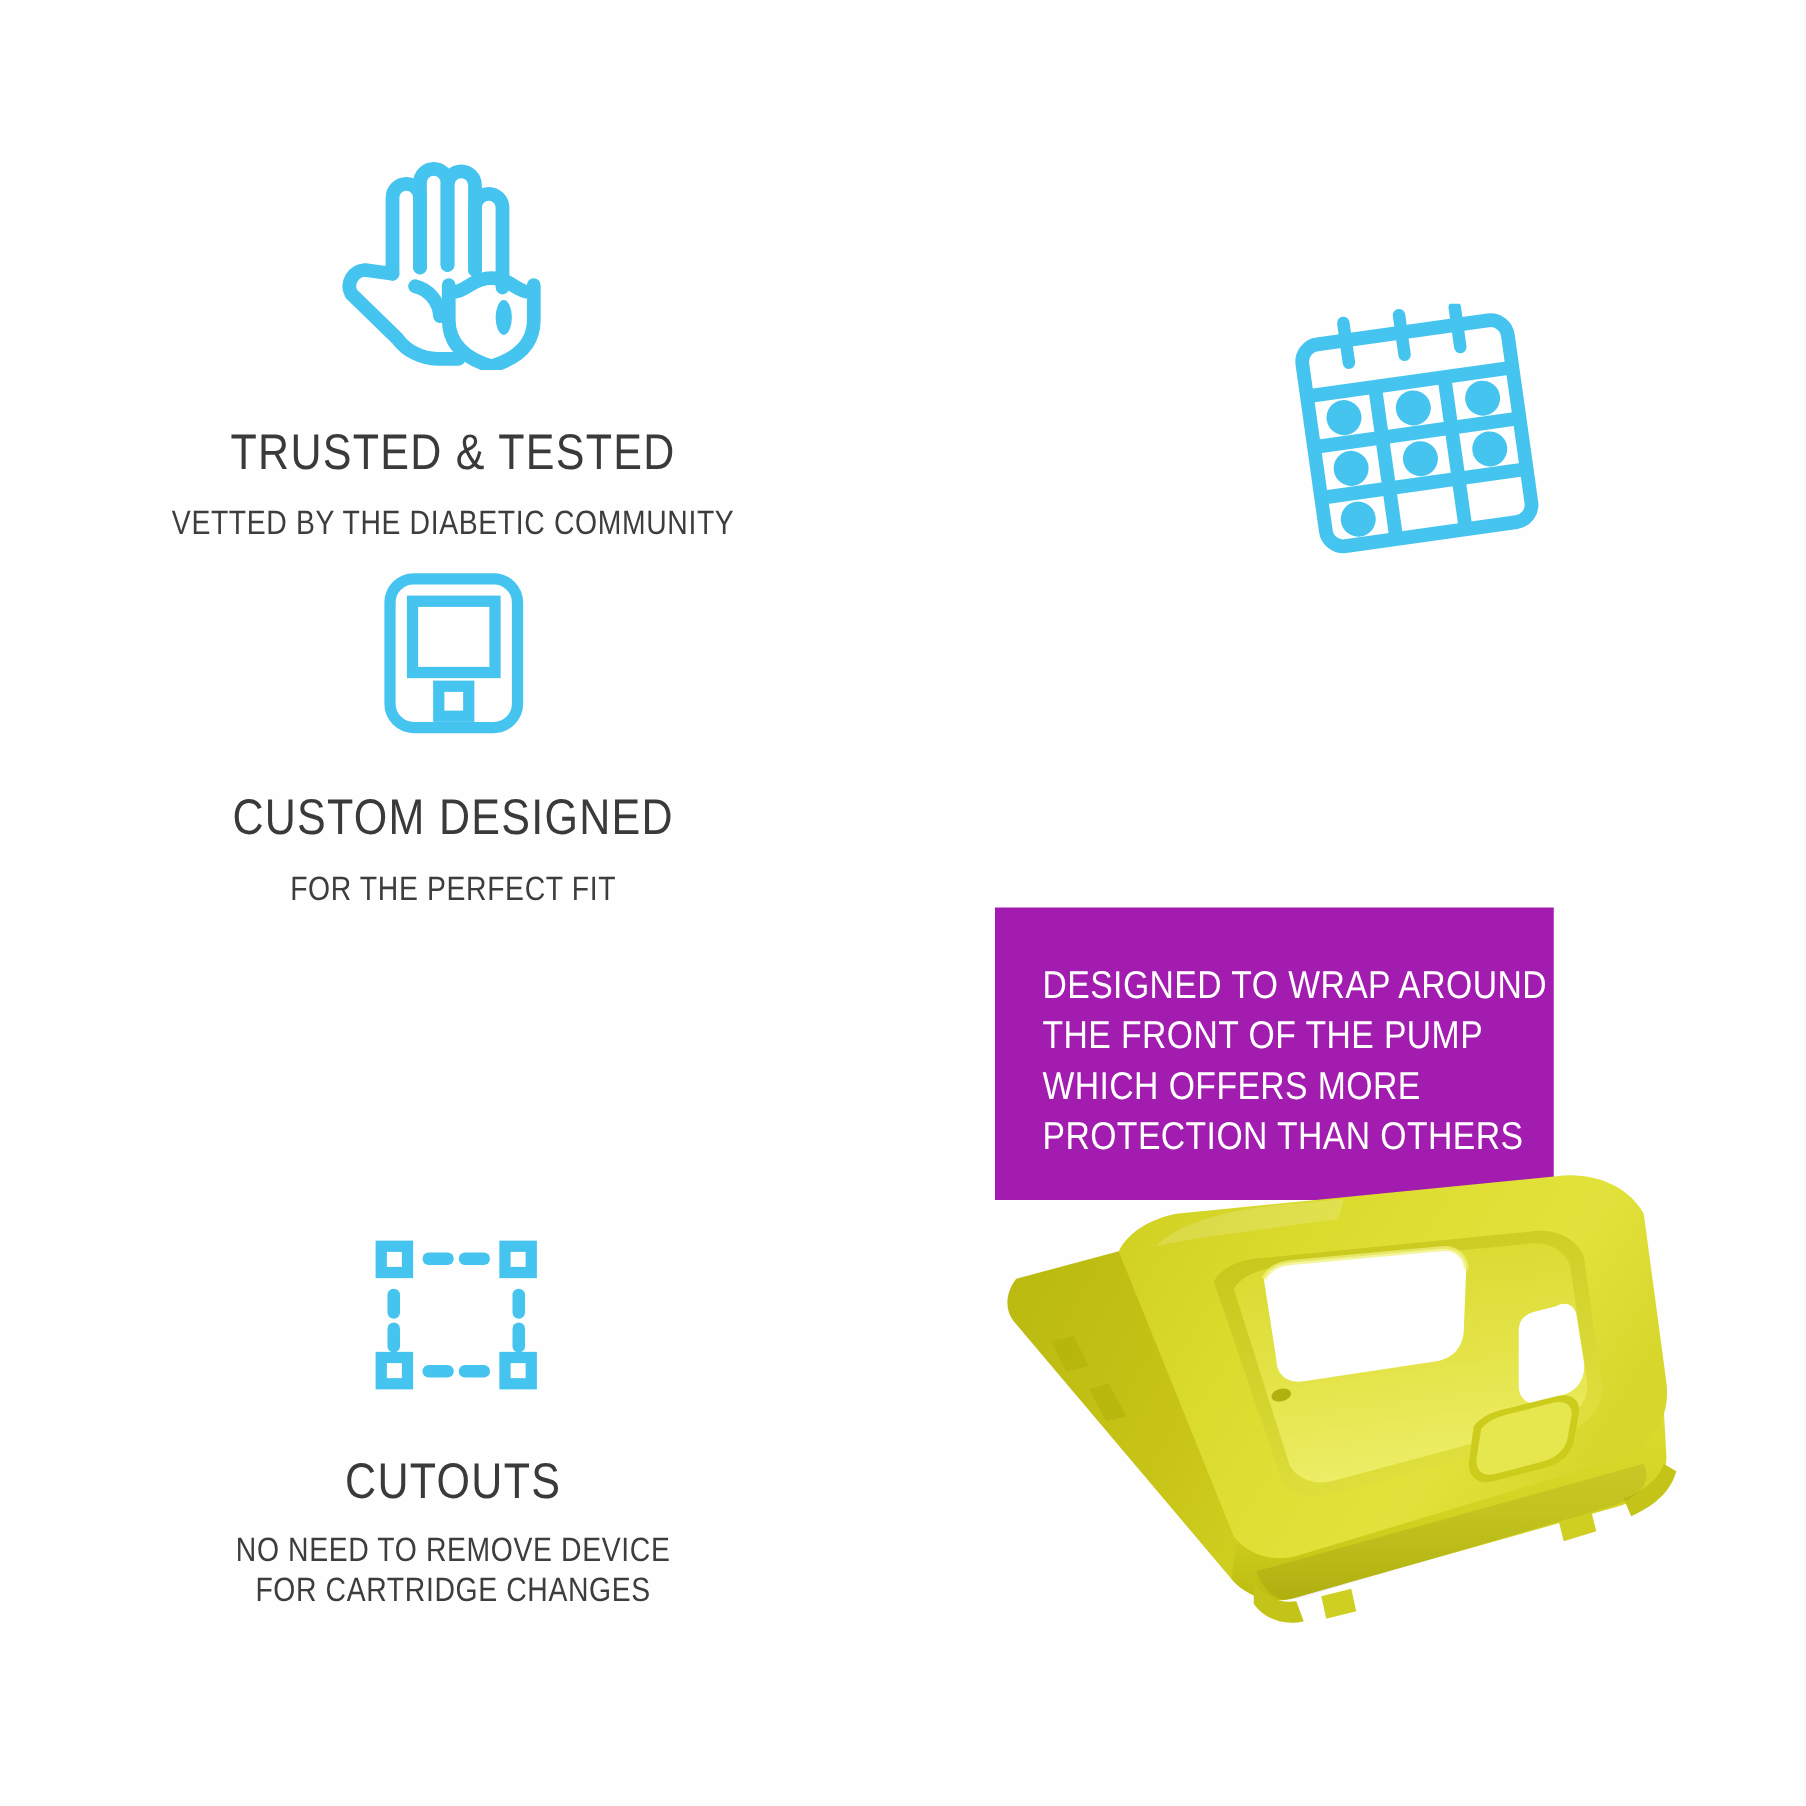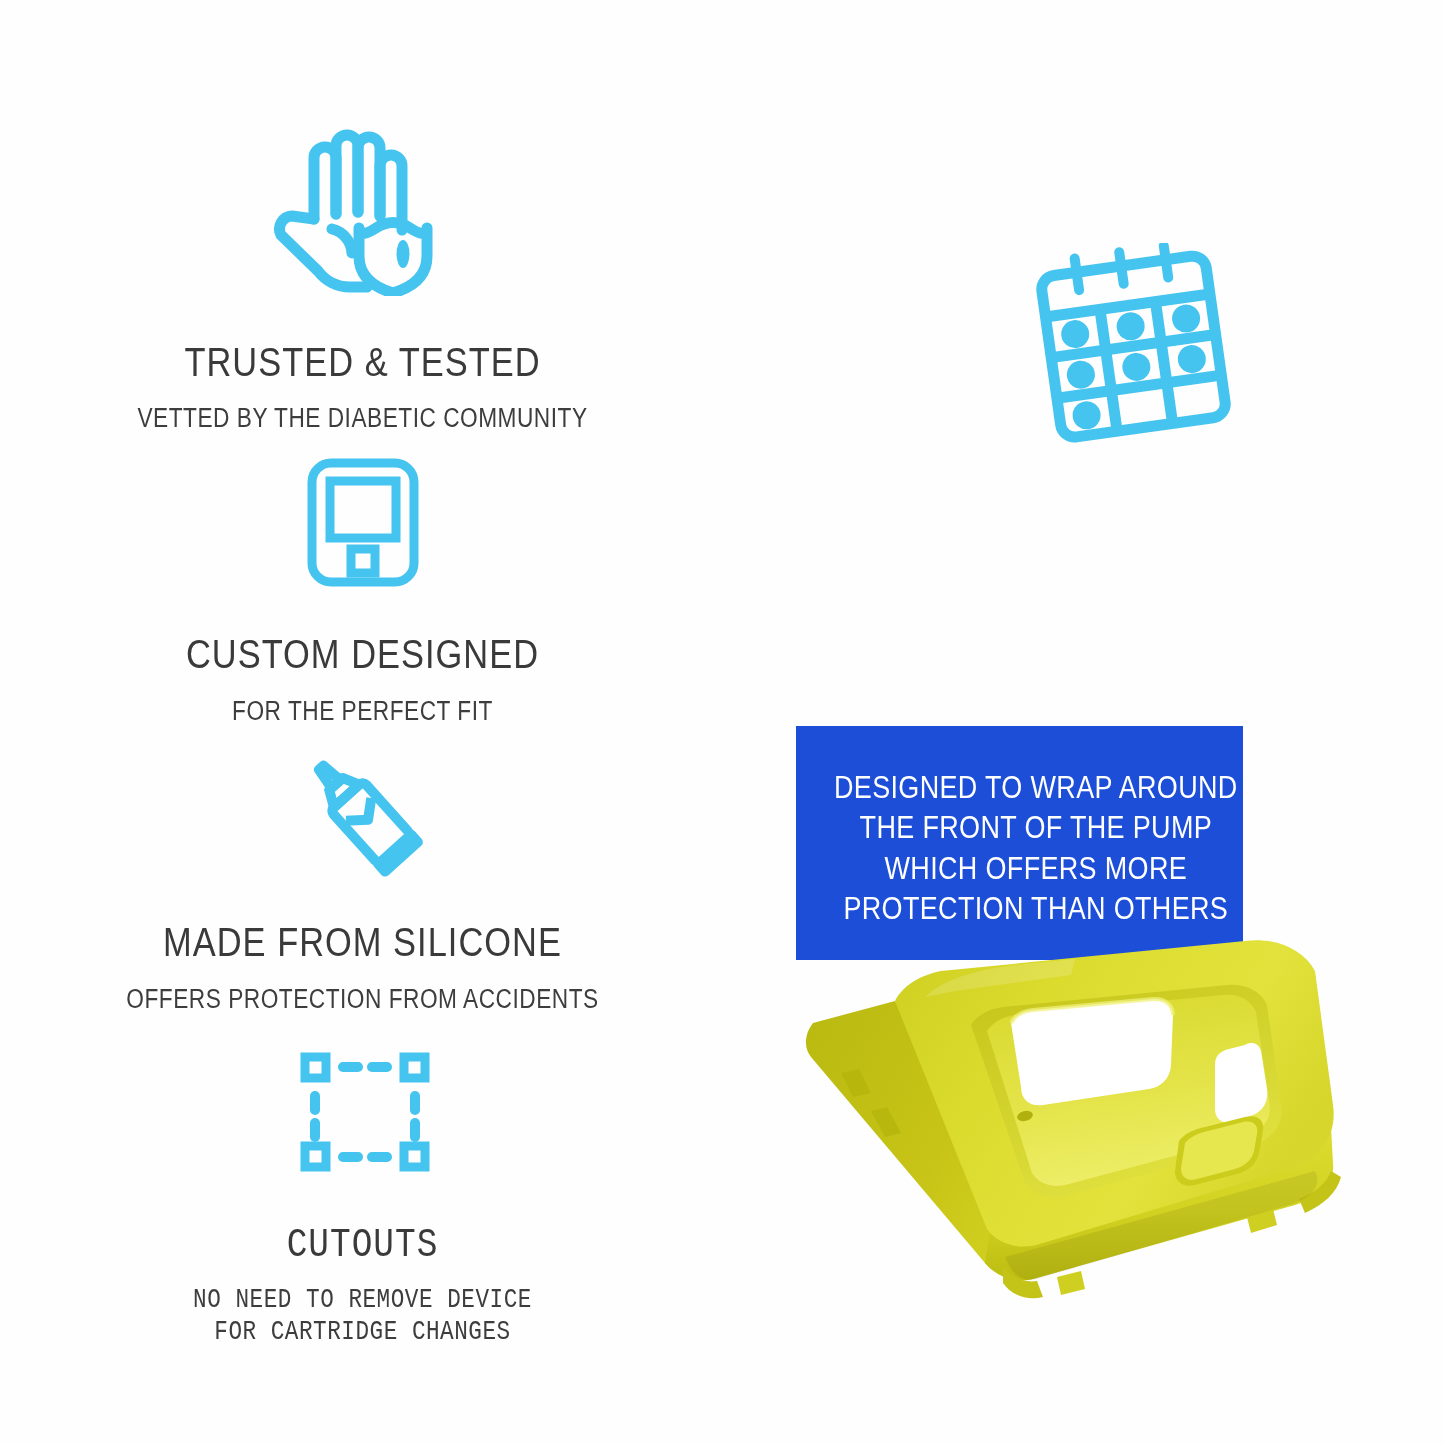--- a/index.html
+++ b/index.html
@@ -67,21 +67,21 @@
   #feature-0 .feat-sub   { margin-top: 18px; }
 
   #feature-1 { top: 455px; }
   #feature-1 .feat-title { margin-top: 42px; }
   #feature-1 .feat-sub   { margin-top: 19px; }
 
   #feature-2 { top: 748px; }
   #feature-2 .feat-title { margin-top: 42px; }
   #feature-2 .feat-sub   { margin-top: 19px; }
 
-  #feature-3 { top: 1040px; font-family: Liberation Mono, monospace; }
+  #feature-3 { top: 980px; }
   #feature-3 .feat-title { margin-top: 43px; }
   #feature-3 .feat-sub   { margin-top: 17px; }
 
   
   .headline {
     position: absolute;
     left: 793px;
     top: 383px;
     width: 470px;
   }
@@ -104,22 +104,21 @@
     width: 205px;
     height: 200px;
   }
 
   .callout {
     position: absolute;
     left: 796px;
     top: 726px;
     width: 447px;
     height: 234px;
-    background: #1d4ed8;
-    text-align: center;
+    background: #a21caf;
   }
   .callout-text {
     position: absolute;
     left: 38px;
     top: 42px;
     color: #ffffff;
     font-size: 31px;
     line-height: 1.30;
     letter-spacing: 0.4px;
     font-weight: 400;
@@ -176,42 +175,20 @@
           <g stroke="#45c4ef" stroke-width="11" stroke-linejoin="round" fill="none">
             <path d="M128 104 q17 -11 34 0 q17 11 17 0 v28 q0 27 -34 37 q-34 -10 -34 -37 v-28 q0 11 17 0 Z" transform="translate(-20,-2) scale(1.0)"></path>
           </g>
           <ellipse cx="135" cy="128" rx="6.5" ry="14" fill="#45c4ef"></ellipse>
         </svg>
       </span>
       <span class="feat-title">TRUSTED &amp; TESTED</span>
       <span class="feat-sub">VETTED BY THE DIABETIC COMMUNITY</span>
     </div>
 
-    <div class="feature" id="feature-2">
-      <span class="icon-wrap">
-        <svg width="145" height="130" viewBox="0 0 145 130" fill="none">
-          <g transform="rotate(-42 72 65)">
-            <g stroke="#45c4ef" stroke-width="10" stroke-linejoin="round" fill="none">
-
-              <rect x="50" y="42" width="44" height="72" rx="5"></rect>
-
-              <path d="M50 114 h44 v10 h-44 Z"></path>
-
-              <path d="M55 42 L63 26 h18 l8 16 Z"></path>
-
-              <path d="M66 26 L69 4 h6 l3 22 Z"></path>
-
-              <path d="M55 60 L72 74 L89 60"></path>
-            </g>
-          </g>
-        </svg>
-      </span>
-      <span class="feat-title">MADE FROM SILICONE</span>
-      <span class="feat-sub">OFFERS PROTECTION FROM ACCIDENTS</span>
-    </div>
 
     <div class="feature" id="feature-3">
       <span class="icon-wrap">
         <svg width="150" height="140" viewBox="0 0 150 140" fill="none">
           <g stroke="#45c4ef" stroke-width="10" stroke-linecap="round" fill="none">
 
             <line x1="55" y1="27" x2="70" y2="27"></line>
             <line x1="84" y1="27" x2="99" y2="27"></line>
 
             <line x1="55" y1="117" x2="70" y2="117"></line>

